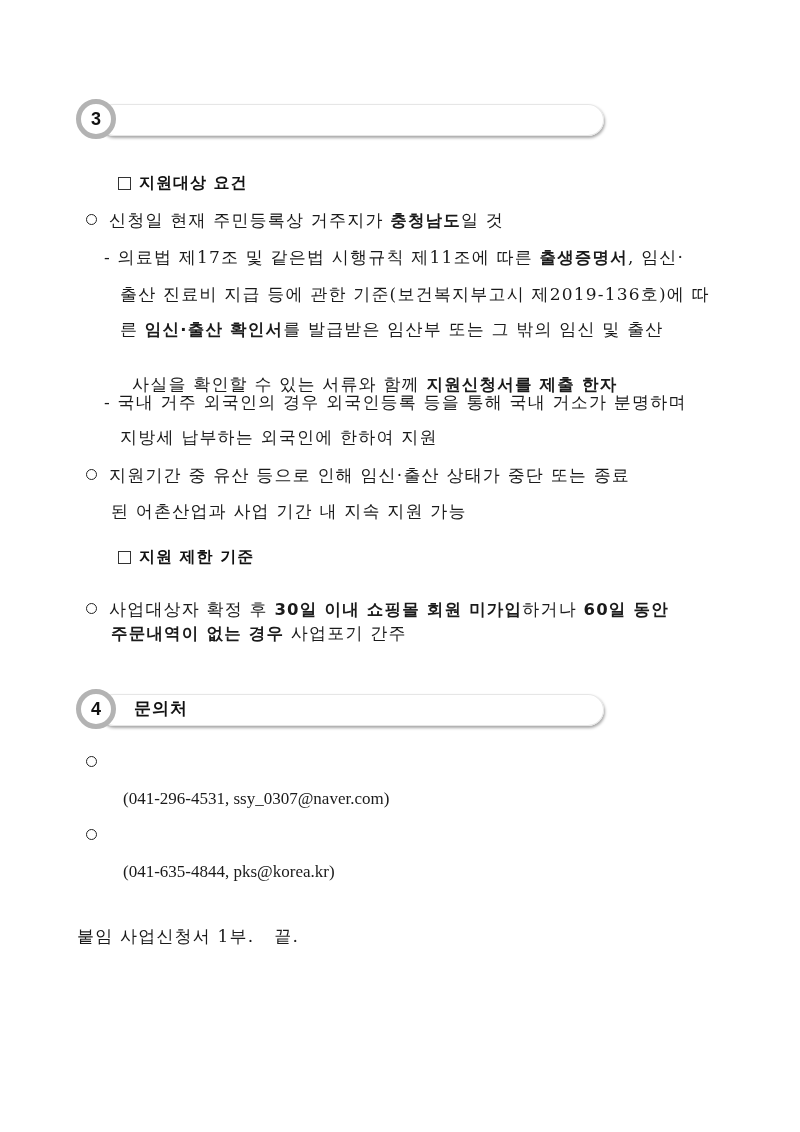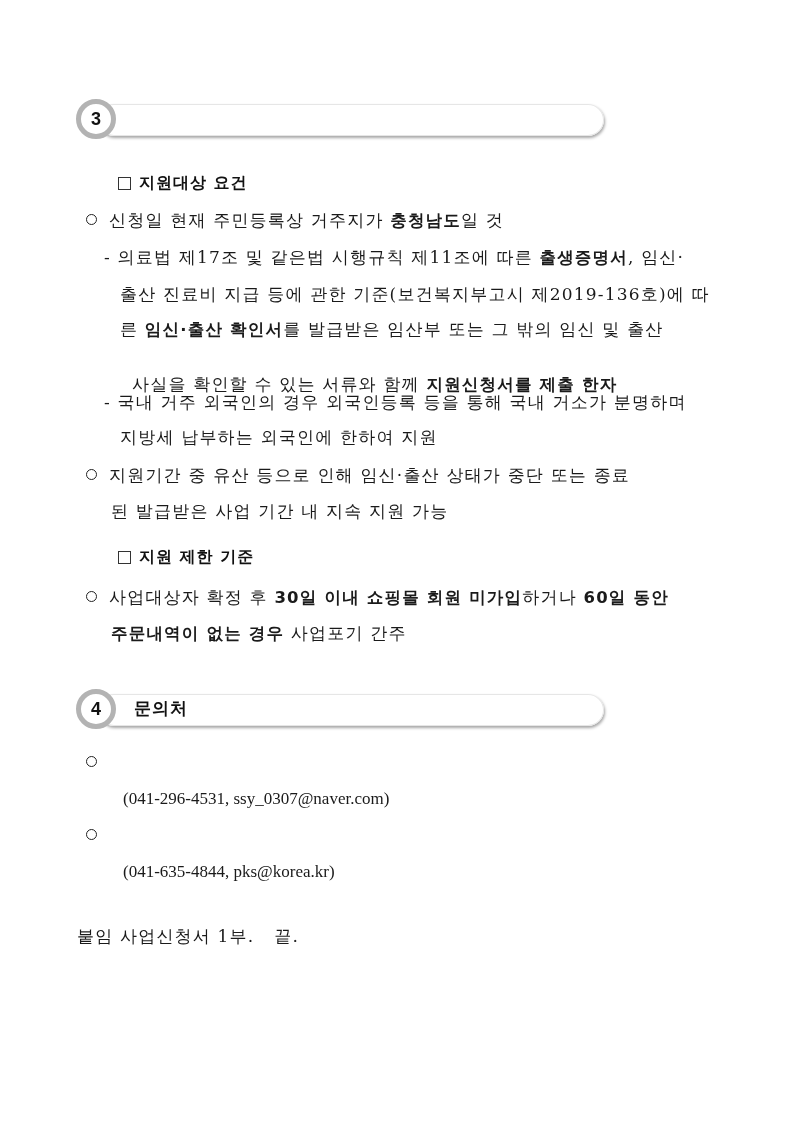--- a/index.html
+++ b/index.html
@@ -85,29 +85,29 @@
   <span>- </span><span>국내 거주 외국인의 경우 외국인등록 등을 통해 국내 거소가 분명하며</span>
 </div>
 <div class="line" style="top:426px; left:120px;">
   <span>지방세 납부하는 외국인에 한하여 지원</span>
 </div>
 
 <div class="line" style="top:464px; left:86px;">
   <span class="bullet-o"></span><span>지원기간 중 유산 등으로 인해 임신·출산 상태가 중단 또는 종료</span>
 </div>
 <div class="line" style="top:500px; left:111px;">
-  <span>된 발급받은 사업 기간 내 지속 지원 가능</span>
+  <span>된 어촌산업과 사업 기간 내 지속 지원 가능</span>
 </div>
 
 <div class="sub-heading" style="top:547px;">
   <span class="box"></span>
   <span>지원 제한 기준</span>
 </div>
 
-<div class="line" style="top:586px; left:86px;">
+<div class="line" style="top:598px; left:86px;">
   <span class="bullet-o"></span><span>사업대상자 확정 후 </span><b>30일 이내 쇼핑몰 회원 미가입</b><span>하거나 </span><b>60일 동안</b>
 </div>
 <div class="line" style="top:622px; left:111px;">
   <b>주문내역이 없는 경우</b><span> 사업포기 간주</span>
 </div>
 
 <div class="section-header" style="top:689px;">
   <div class="pill"></div>
   <div class="num-ring">4</div>
   <div class="title">문의처</div>

